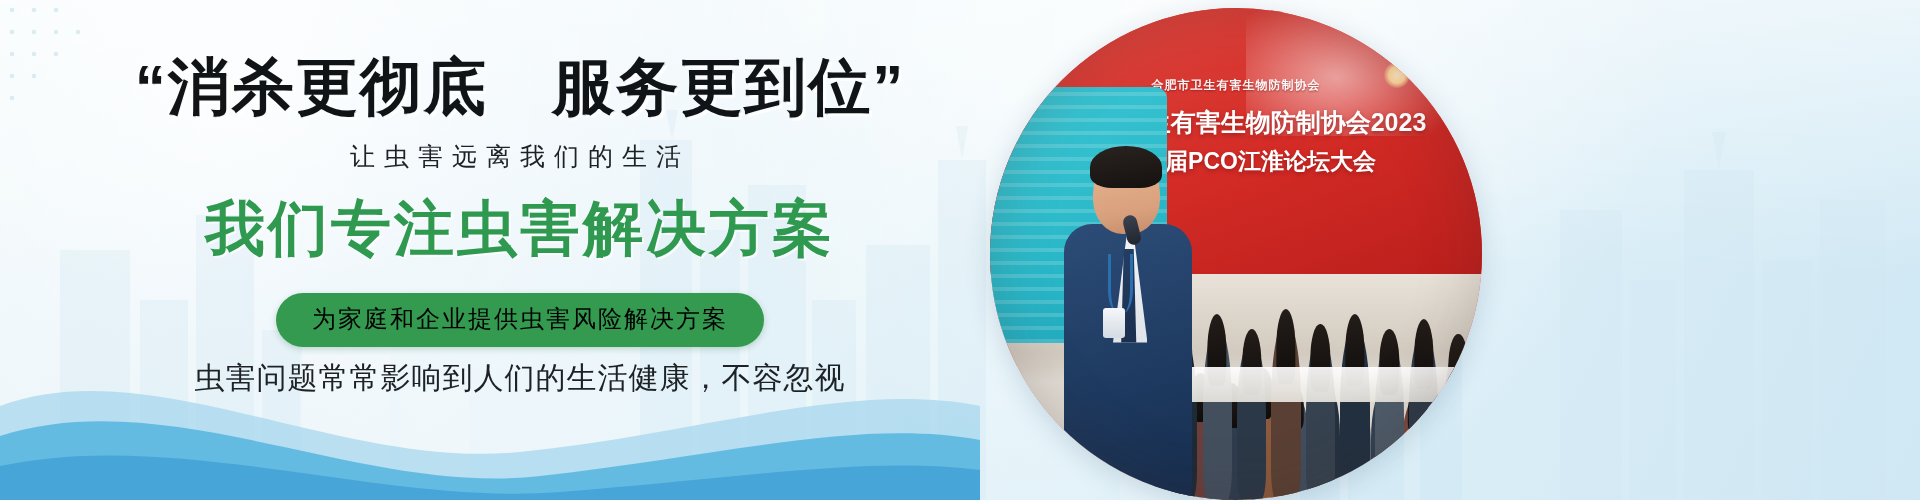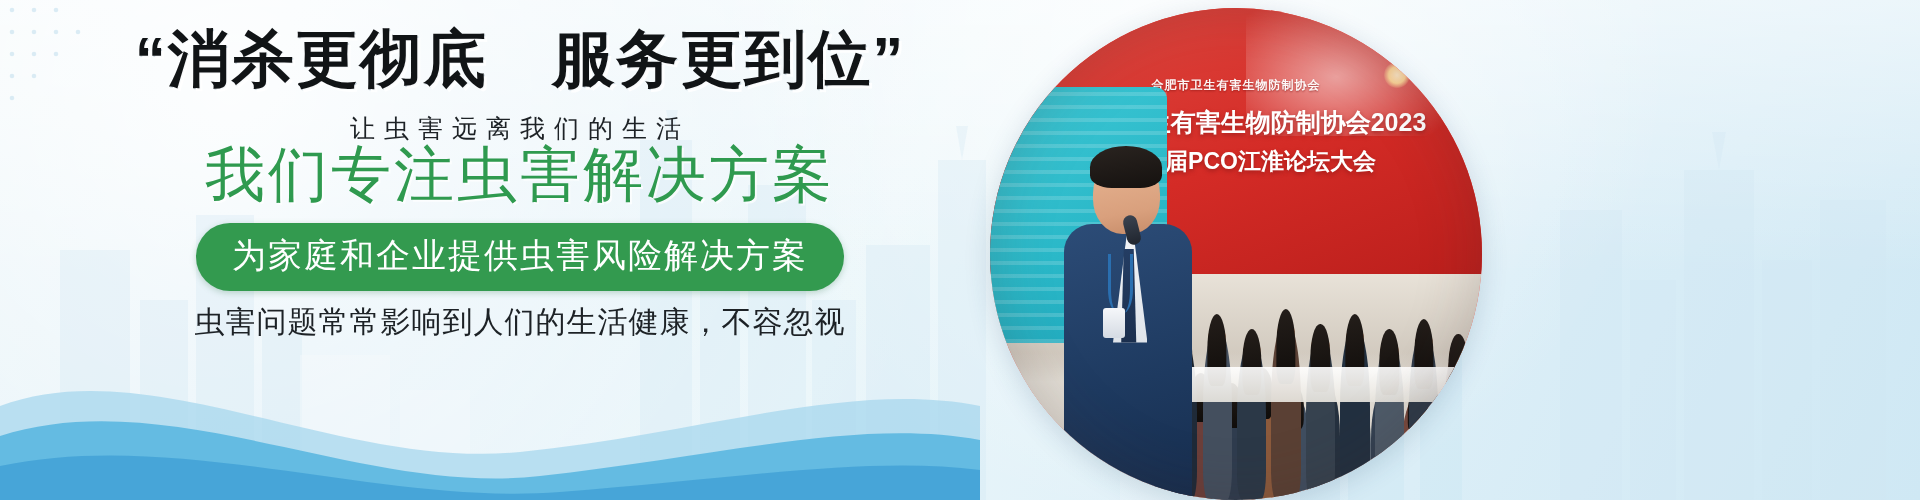--- a/index.html
+++ b/index.html
@@ -21,40 +21,40 @@
       linear-gradient(180deg, rgba(255,255,255,.55) 0%, rgba(255,255,255,0) 55%);
   }
   .skyline { position:absolute; left:0; bottom:0; width:1920px; height:500px; opacity:.55; }
   .swoosh { position:absolute; left:0; bottom:0; width:980px; height:190px; }
   .dots { position:absolute; left:0; top:0; width:260px; height:240px; opacity:.5; }
 
   
   .copy {
     position:absolute; left:0; top:0; width:1040px; height:500px;
     display:flex; flex-direction:column; align-items:center; justify-content:flex-start;
-    padding-top:28px;
+    padding-top:56px;
   }
   .headline {
     font-size:62px; line-height:1; font-weight:bold; color:#111416;
     letter-spacing:2px; white-space:nowrap;
     text-shadow:3px 3px 0 rgba(255,255,255,.85), 1px 1px 0 rgba(160,180,195,.5);
   }
   .headline .gap { display:inline-block; width:26px; }
   .subline {
     margin-top:22px; font-size:25px; color:#1d2226; letter-spacing:9px;
     white-space:nowrap; font-weight:500;font-family:Liberation Serif, serif;
   }
   .green-title {
-    font-size:60px; line-height:1; font-weight:normal;
+    margin-top:26px; font-size:60px; line-height:1; font-weight:bold;
     color:#2f9a4f; letter-spacing:3px; white-space:nowrap;
     text-shadow:2px 2px 0 rgba(255,255,255,.7);
   }
   .pill {
-    margin-top:18px; background:#339a4f; color:#ffffff; border-radius:40px;
-    padding:10px 36px 12px; font-size:34px; letter-spacing:2px; white-space:nowrap;
+    margin-top:34px; background:#339a4f; color:#000000; border-radius:40px;
+    padding:10px 36px 12px; font-size:24px; letter-spacing:2px; white-space:nowrap;
     font-weight:500; box-shadow:0 2px 6px rgba(40,110,65,.25);
   }
   .tagline {
     margin-top:11px; font-size:30px; color:#1d2226; letter-spacing:1px;
     white-space:nowrap; font-weight:500;
   }
 
   
   .photo-circle {
     position:absolute; left:990px; top:8px; width:492px; height:492px;

